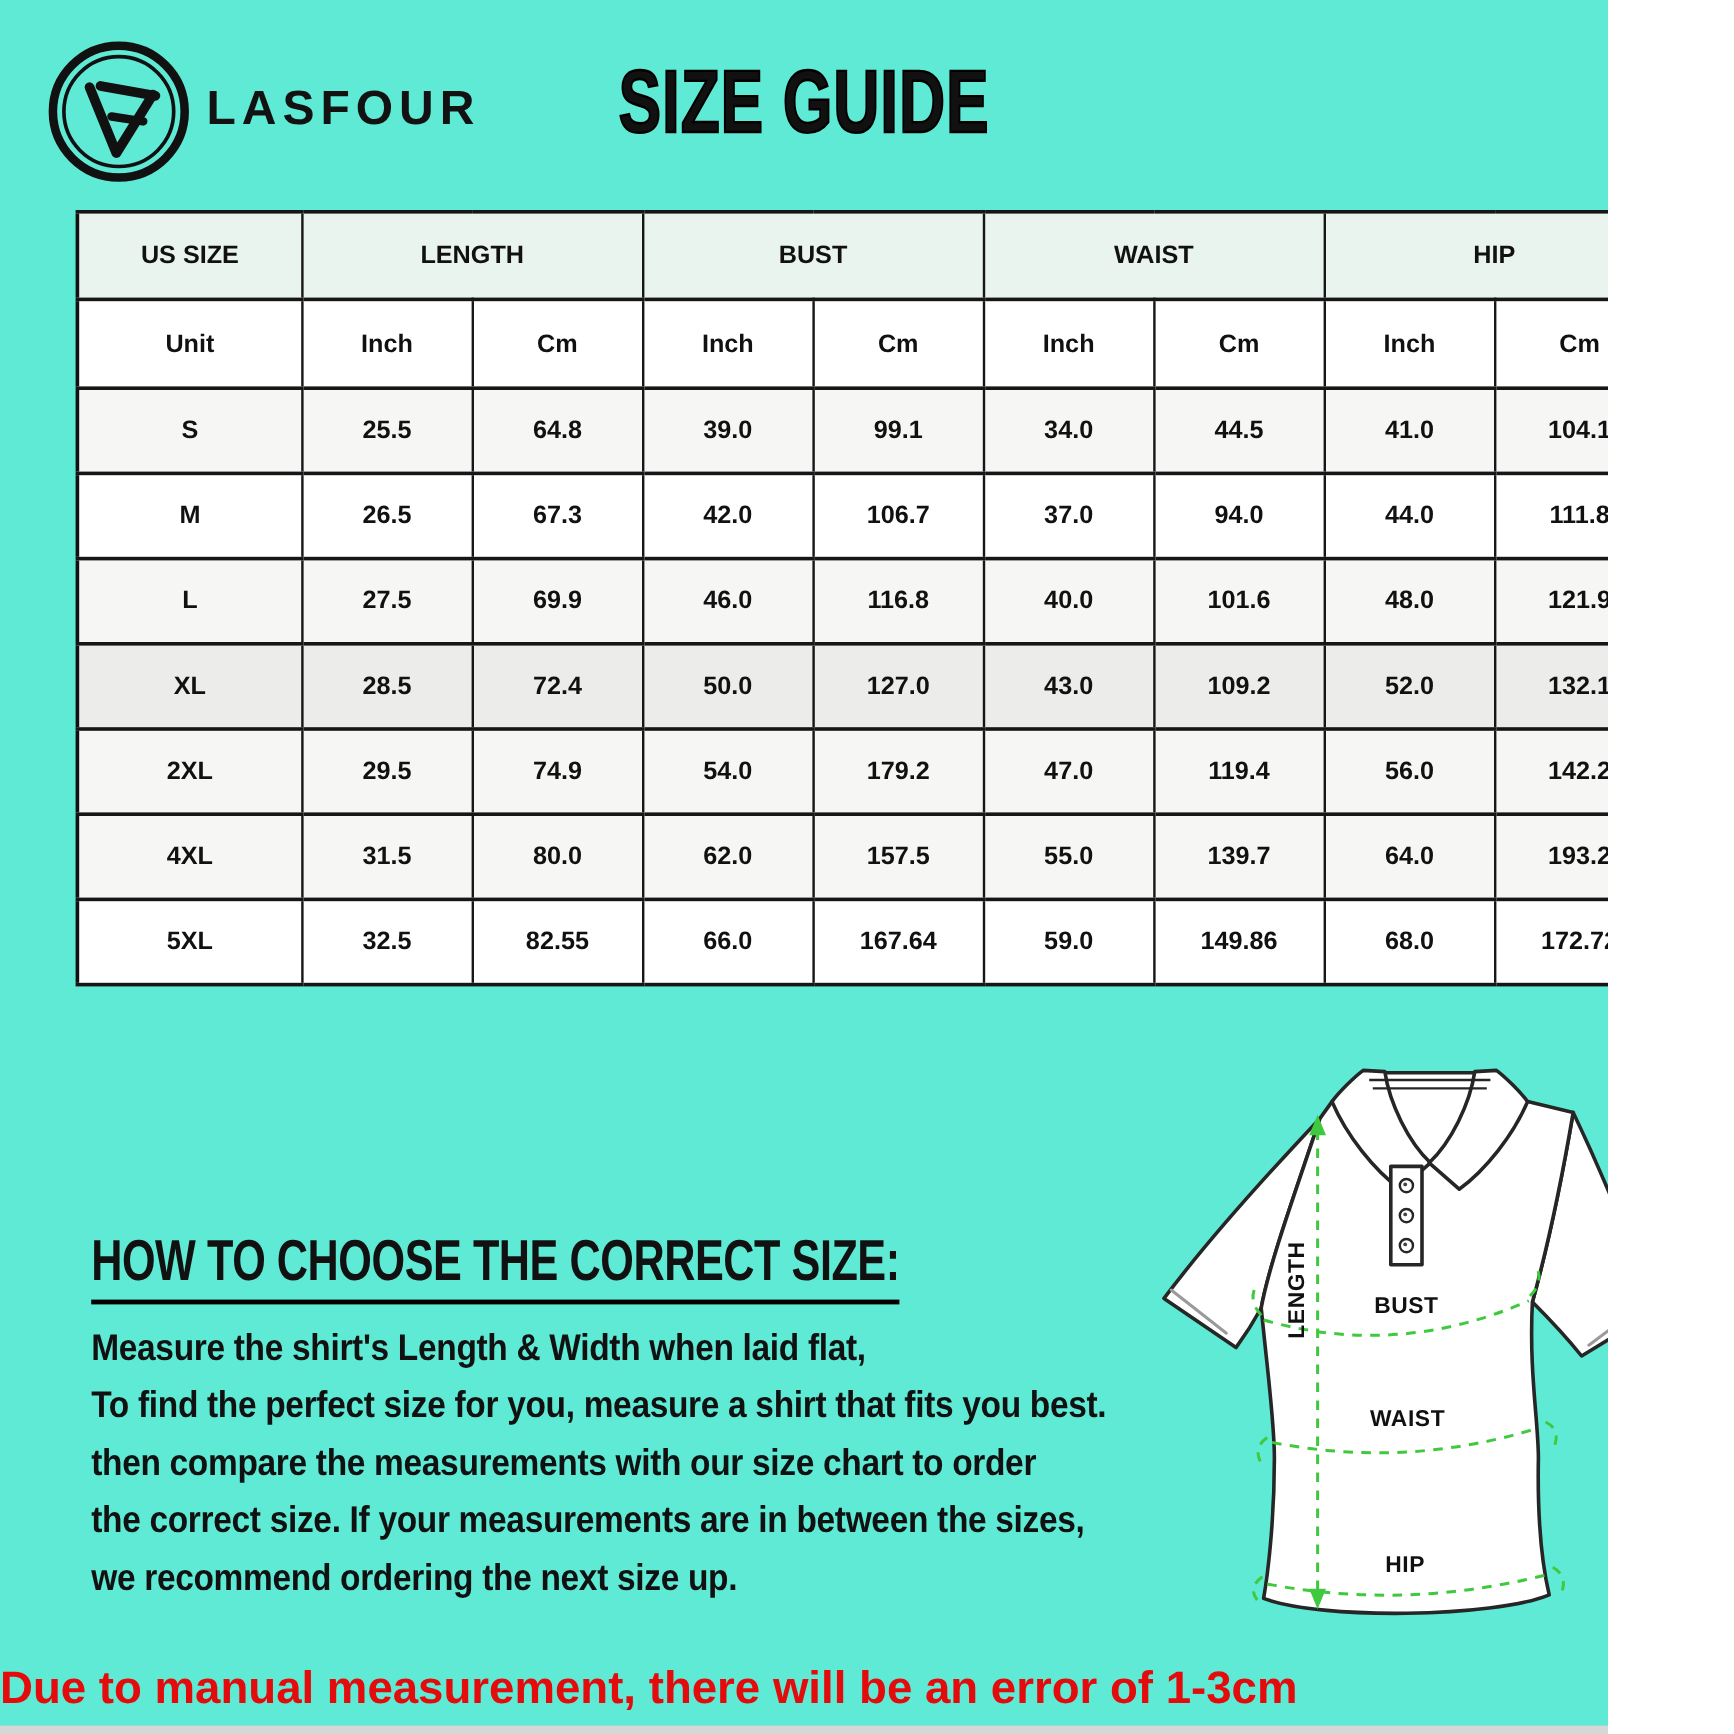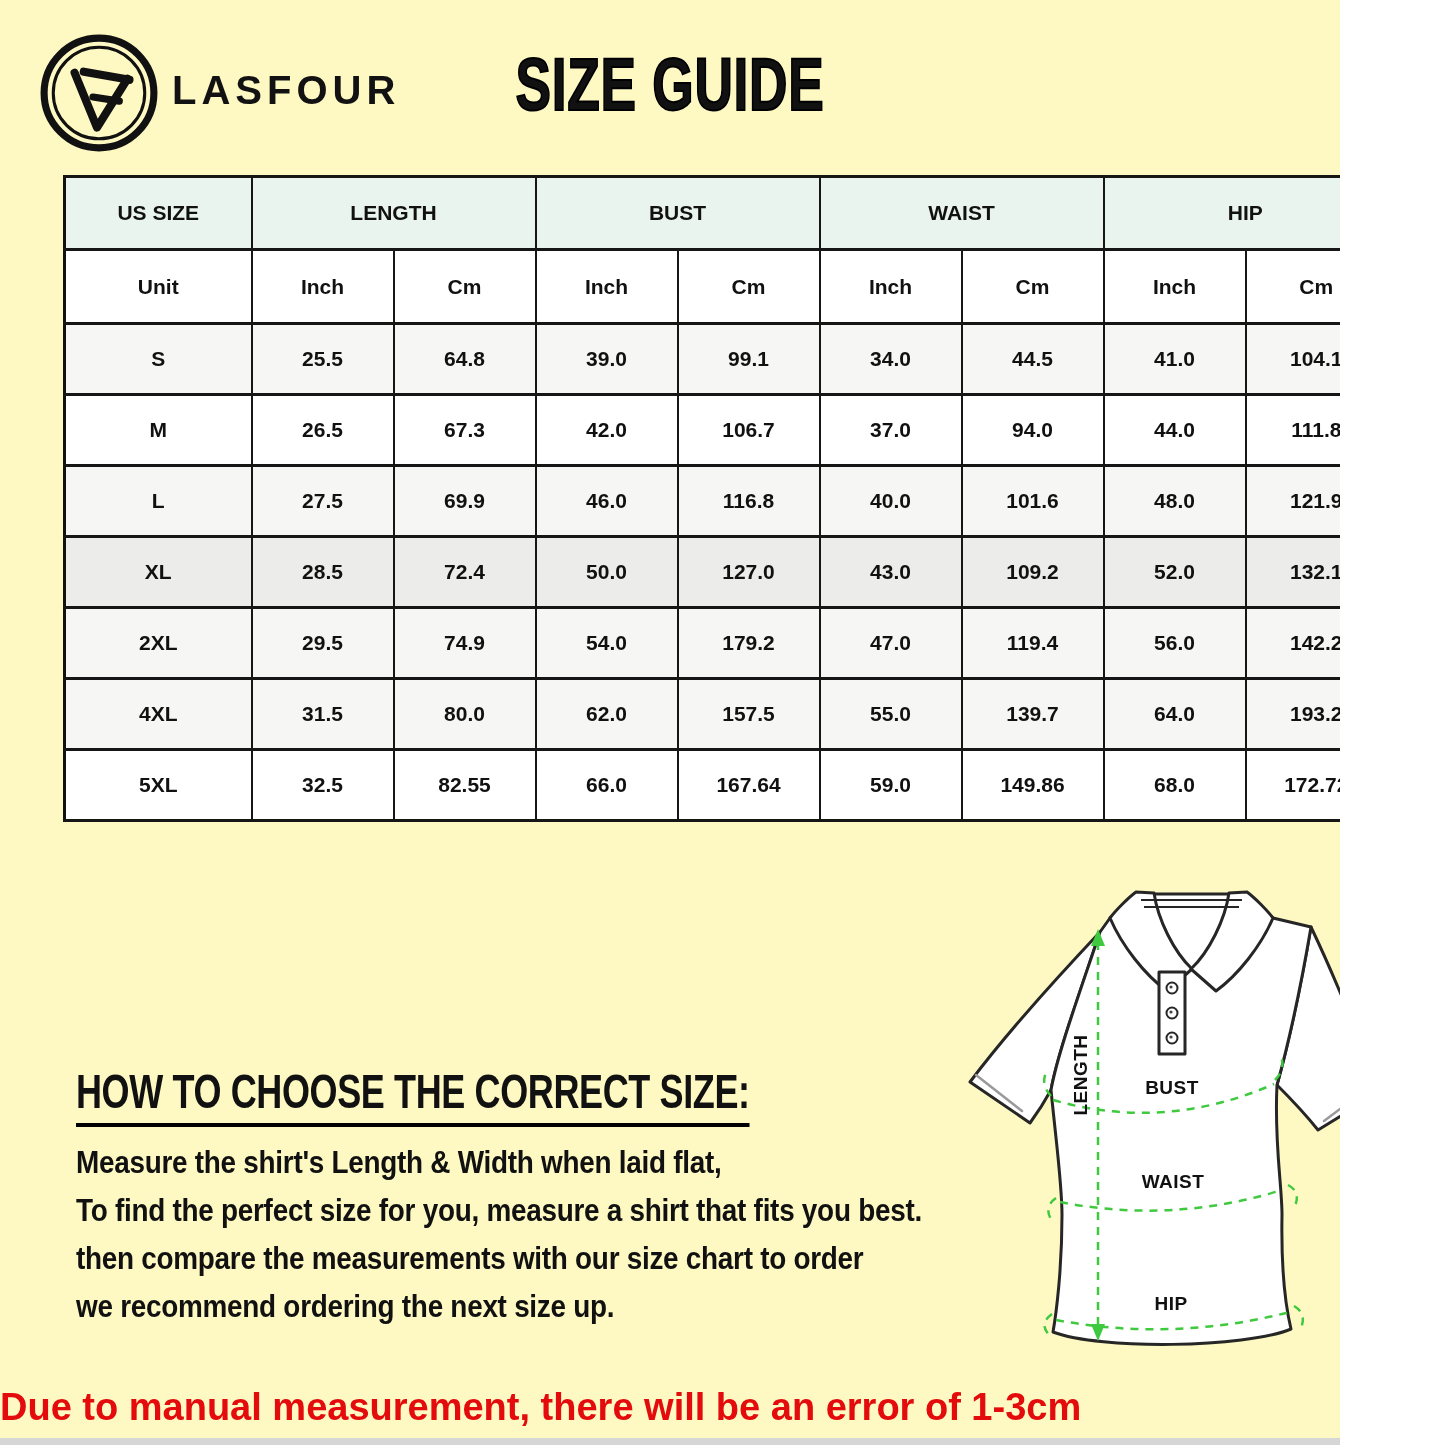--- a/index.html
+++ b/index.html
@@ -1,16 +1,16 @@
 <!DOCTYPE html>
 <html style="--mint: #eaf4ef; --green: #3fc93f; --red: #e30b0b;"><head>
 <meta charset="utf-8">
 <style>
   html,body{margin:0;padding:0;background:#fff;}
-  .page{position:relative;width:1340px;height:1445px;background:#fef9c3;overflow:hidden;
+  .page{position:relative;width:1340px;height:1445px;background:#5eead4;overflow:hidden;
         font-family:"Liberation Sans",sans-serif;color:#111;}
 
   
   .logo-svg{position:absolute;left:38px;top:32px;}
   .brand-name{position:absolute;left:172px;top:68px;font-size:40px;font-weight:bold;
               letter-spacing:5px;color:#121212;}
   .page-title{position:absolute;left:0;right:0;top:48px;margin:0;text-align:center;
               font-size:74px;font-weight:bold;line-height:1;letter-spacing:1px;
               transform:scaleX(.72);-webkit-text-stroke:2px #000;}
 
@@ -23,21 +23,21 @@
               text-align:center;vertical-align:middle;font-weight:bold;font-size:21px;padding:0;}
   .size-table{border:3px solid #111;}
   .group-row th{height:70px;background:var(--mint);}
   .unit-row td{height:71px;background:#fff;}
   .size-table tbody td{height:68px;}
   tr.shade-white td{background:#ffffff;}
   tr.shade-light td{background:#f6f6f5;}
   tr.shade-mid td{background:#ececeb;}
 
   
-  .howto{position:absolute;left:76px;top:1026px;width:900px;margin-top:40px;}
+  .howto{position:absolute;left:76px;top:1026px;width:900px;}
   .howto h2{margin:0;font-size:48px;line-height:1.1;white-space:nowrap;}
   .howto h2 span{display:inline-block;transform:scaleX(.75);transform-origin:left;
                  border-bottom:4px solid #000;padding-bottom:4px;letter-spacing:-.5px;}
   .howto-lines{margin-top:14px;}
   .howto-lines p{margin:0;height:48px;font-size:31px;font-weight:bold;white-space:nowrap;line-height:44px;}
   .howto-lines p span{display:inline-block;transform:scaleX(.9);transform-origin:left;letter-spacing:-.3px;}
 
   
   .diagram{position:absolute;left:960px;top:880px;margin:0;}
   .outline{fill:#ffffff;stroke:#262626;stroke-width:3;stroke-linejoin:round;}
@@ -181,20 +181,21 @@
         </tr>
       </tbody>
   </table>
 
   <section class="howto">
     <h2><span>HOW TO CHOOSE THE CORRECT SIZE:</span></h2>
     <div class="howto-lines" id="howto-lines">
         <p><span>Measure the shirt's Length &amp; Width when laid flat,</span></p>
         <p><span>To find the perfect size for you, measure a shirt that fits you best.</span></p>
         <p><span>then compare the measurements with our size chart to order</span></p>
+        <p><span>the correct size. If your measurements are in between the sizes,</span></p>
         <p><span>we recommend ordering the next size up.</span></p>
       </div>
   </section>
 
   <figure class="diagram">
     <svg width="480" height="488" viewBox="0 0 480 488">
 
       <path class="outline" d="M140 52 C 90 105, 40 162, 10 202 L 70 243 C 78 232, 85 221, 91 210 C 98 172, 120 112, 140 52 Z"></path>
       <path class="outline" d="M351 47 C 382 112, 403 168, 420 212 L 358 250 C 346 235, 331 219, 317 205 C 330 158, 342 100, 351 47 Z"></path>
       <path class="grayline" d="M16 195 L 62 231"></path>

